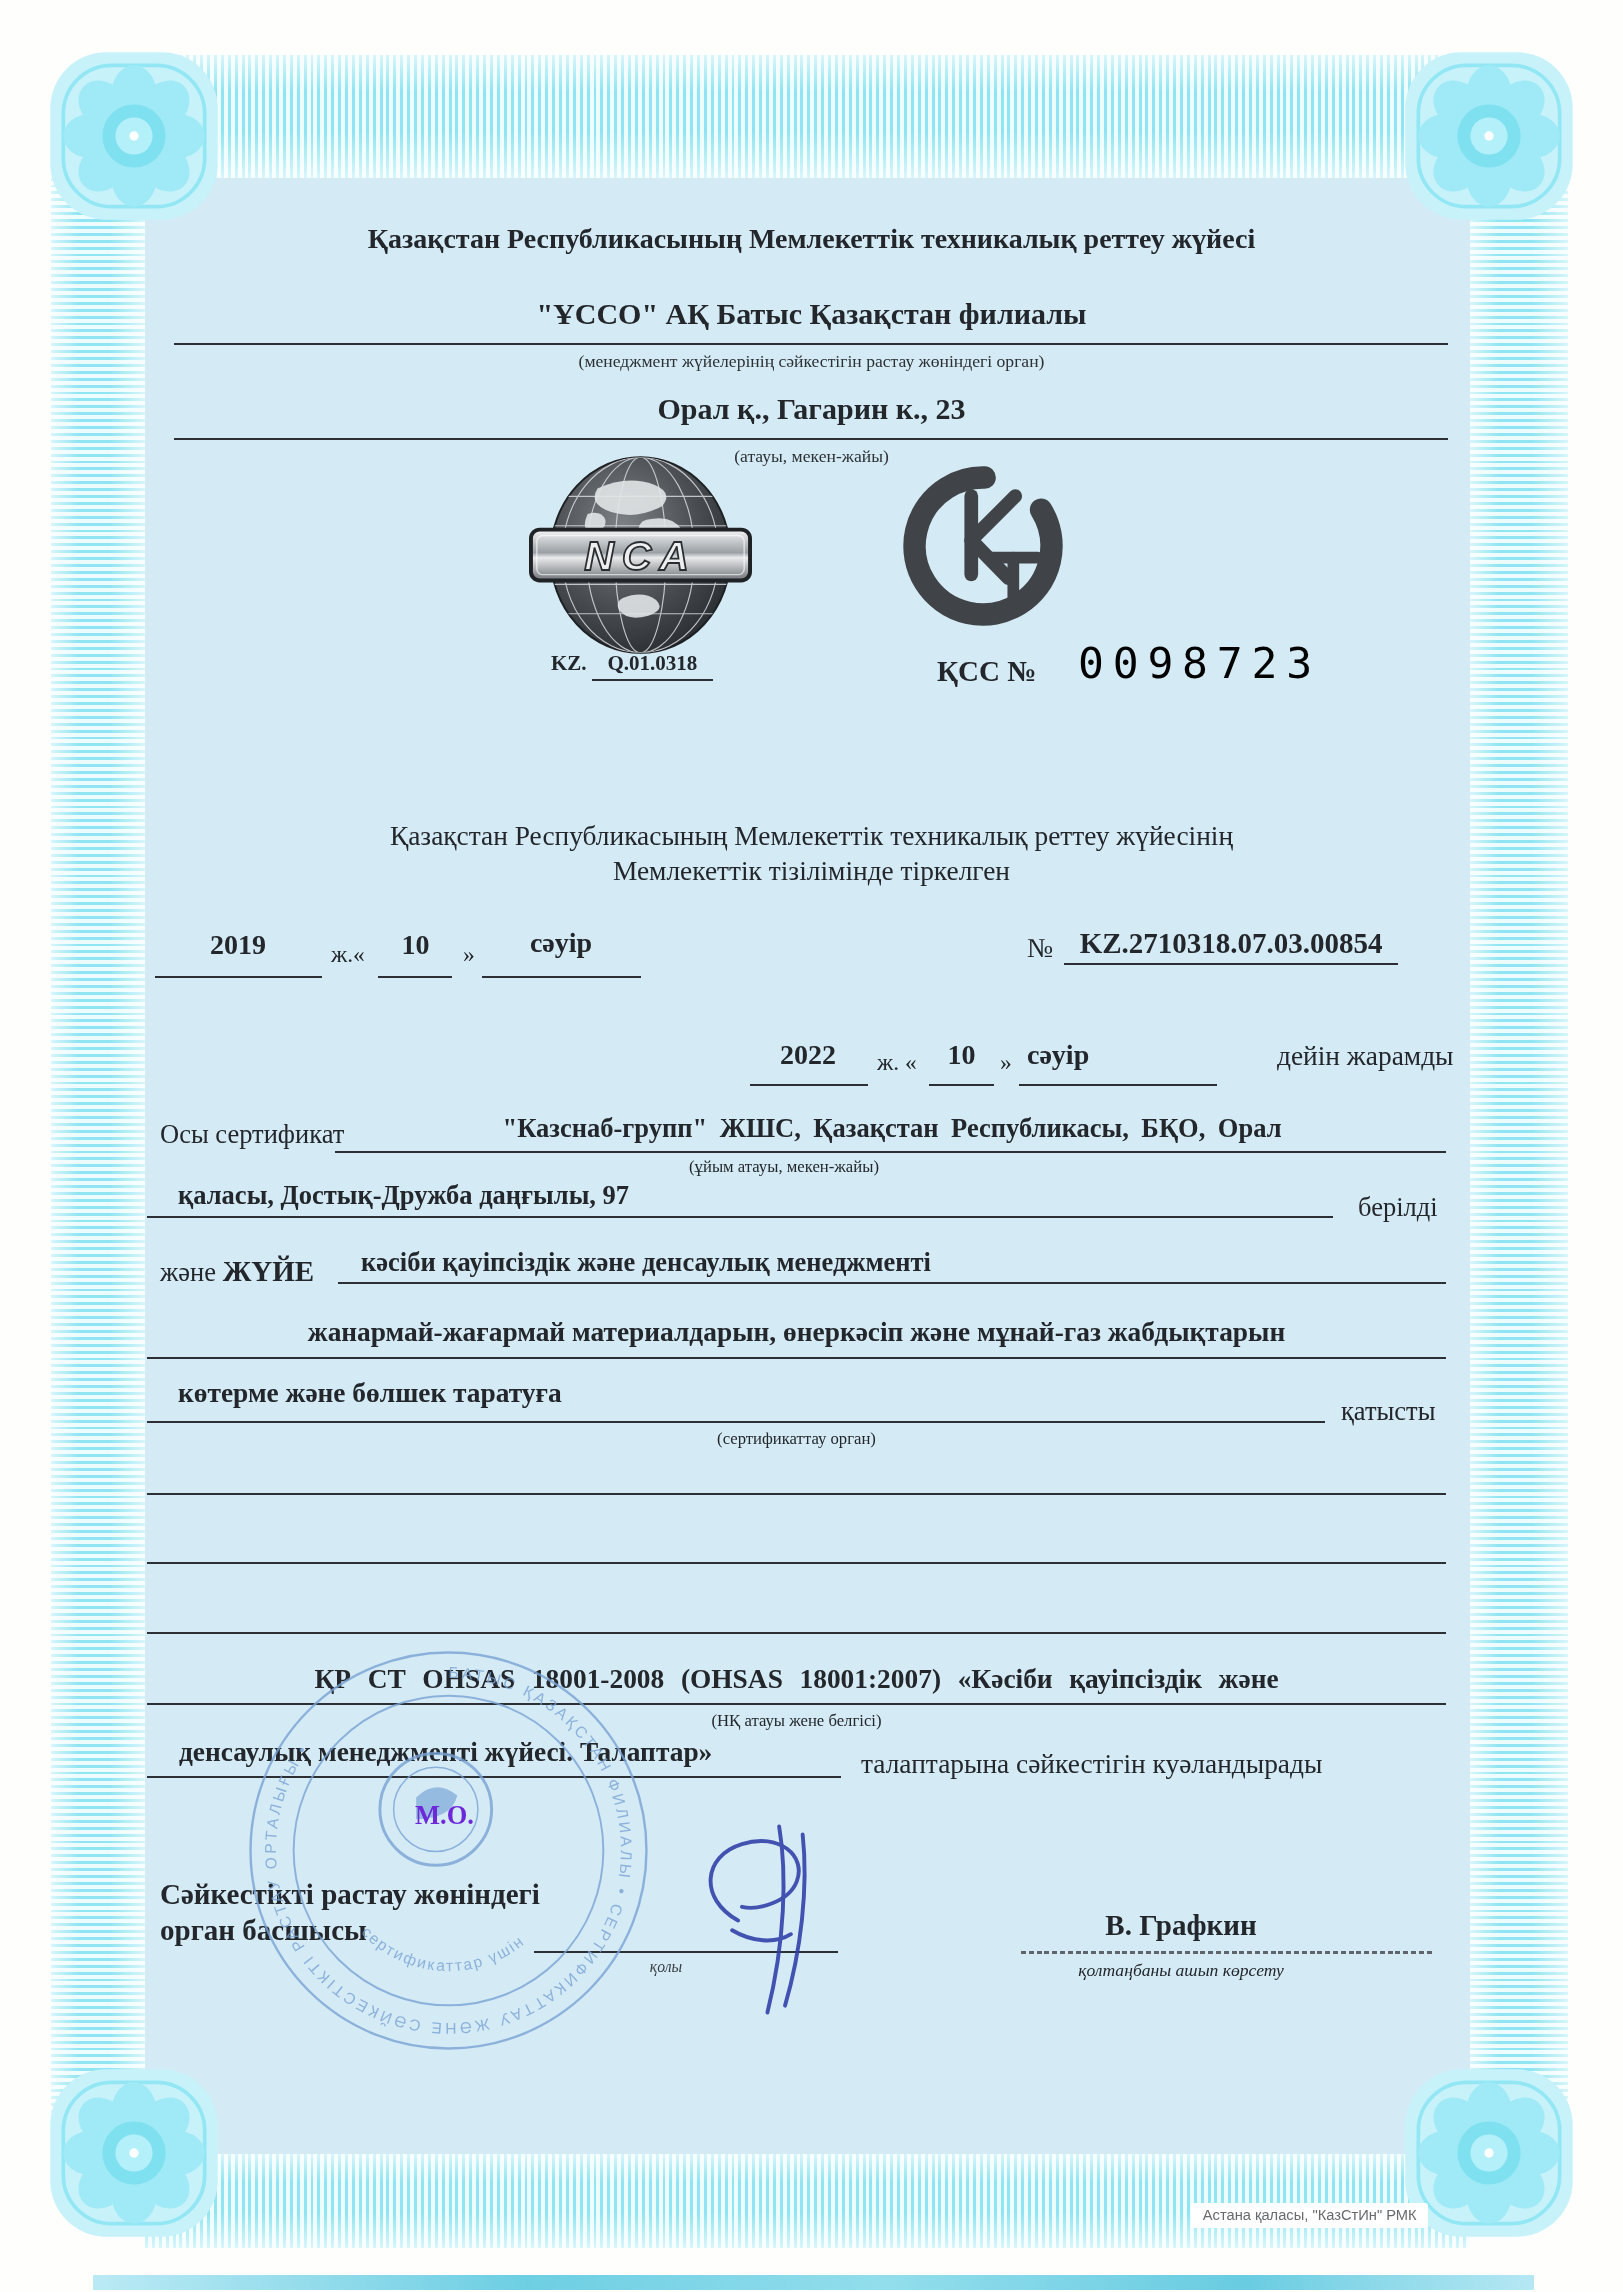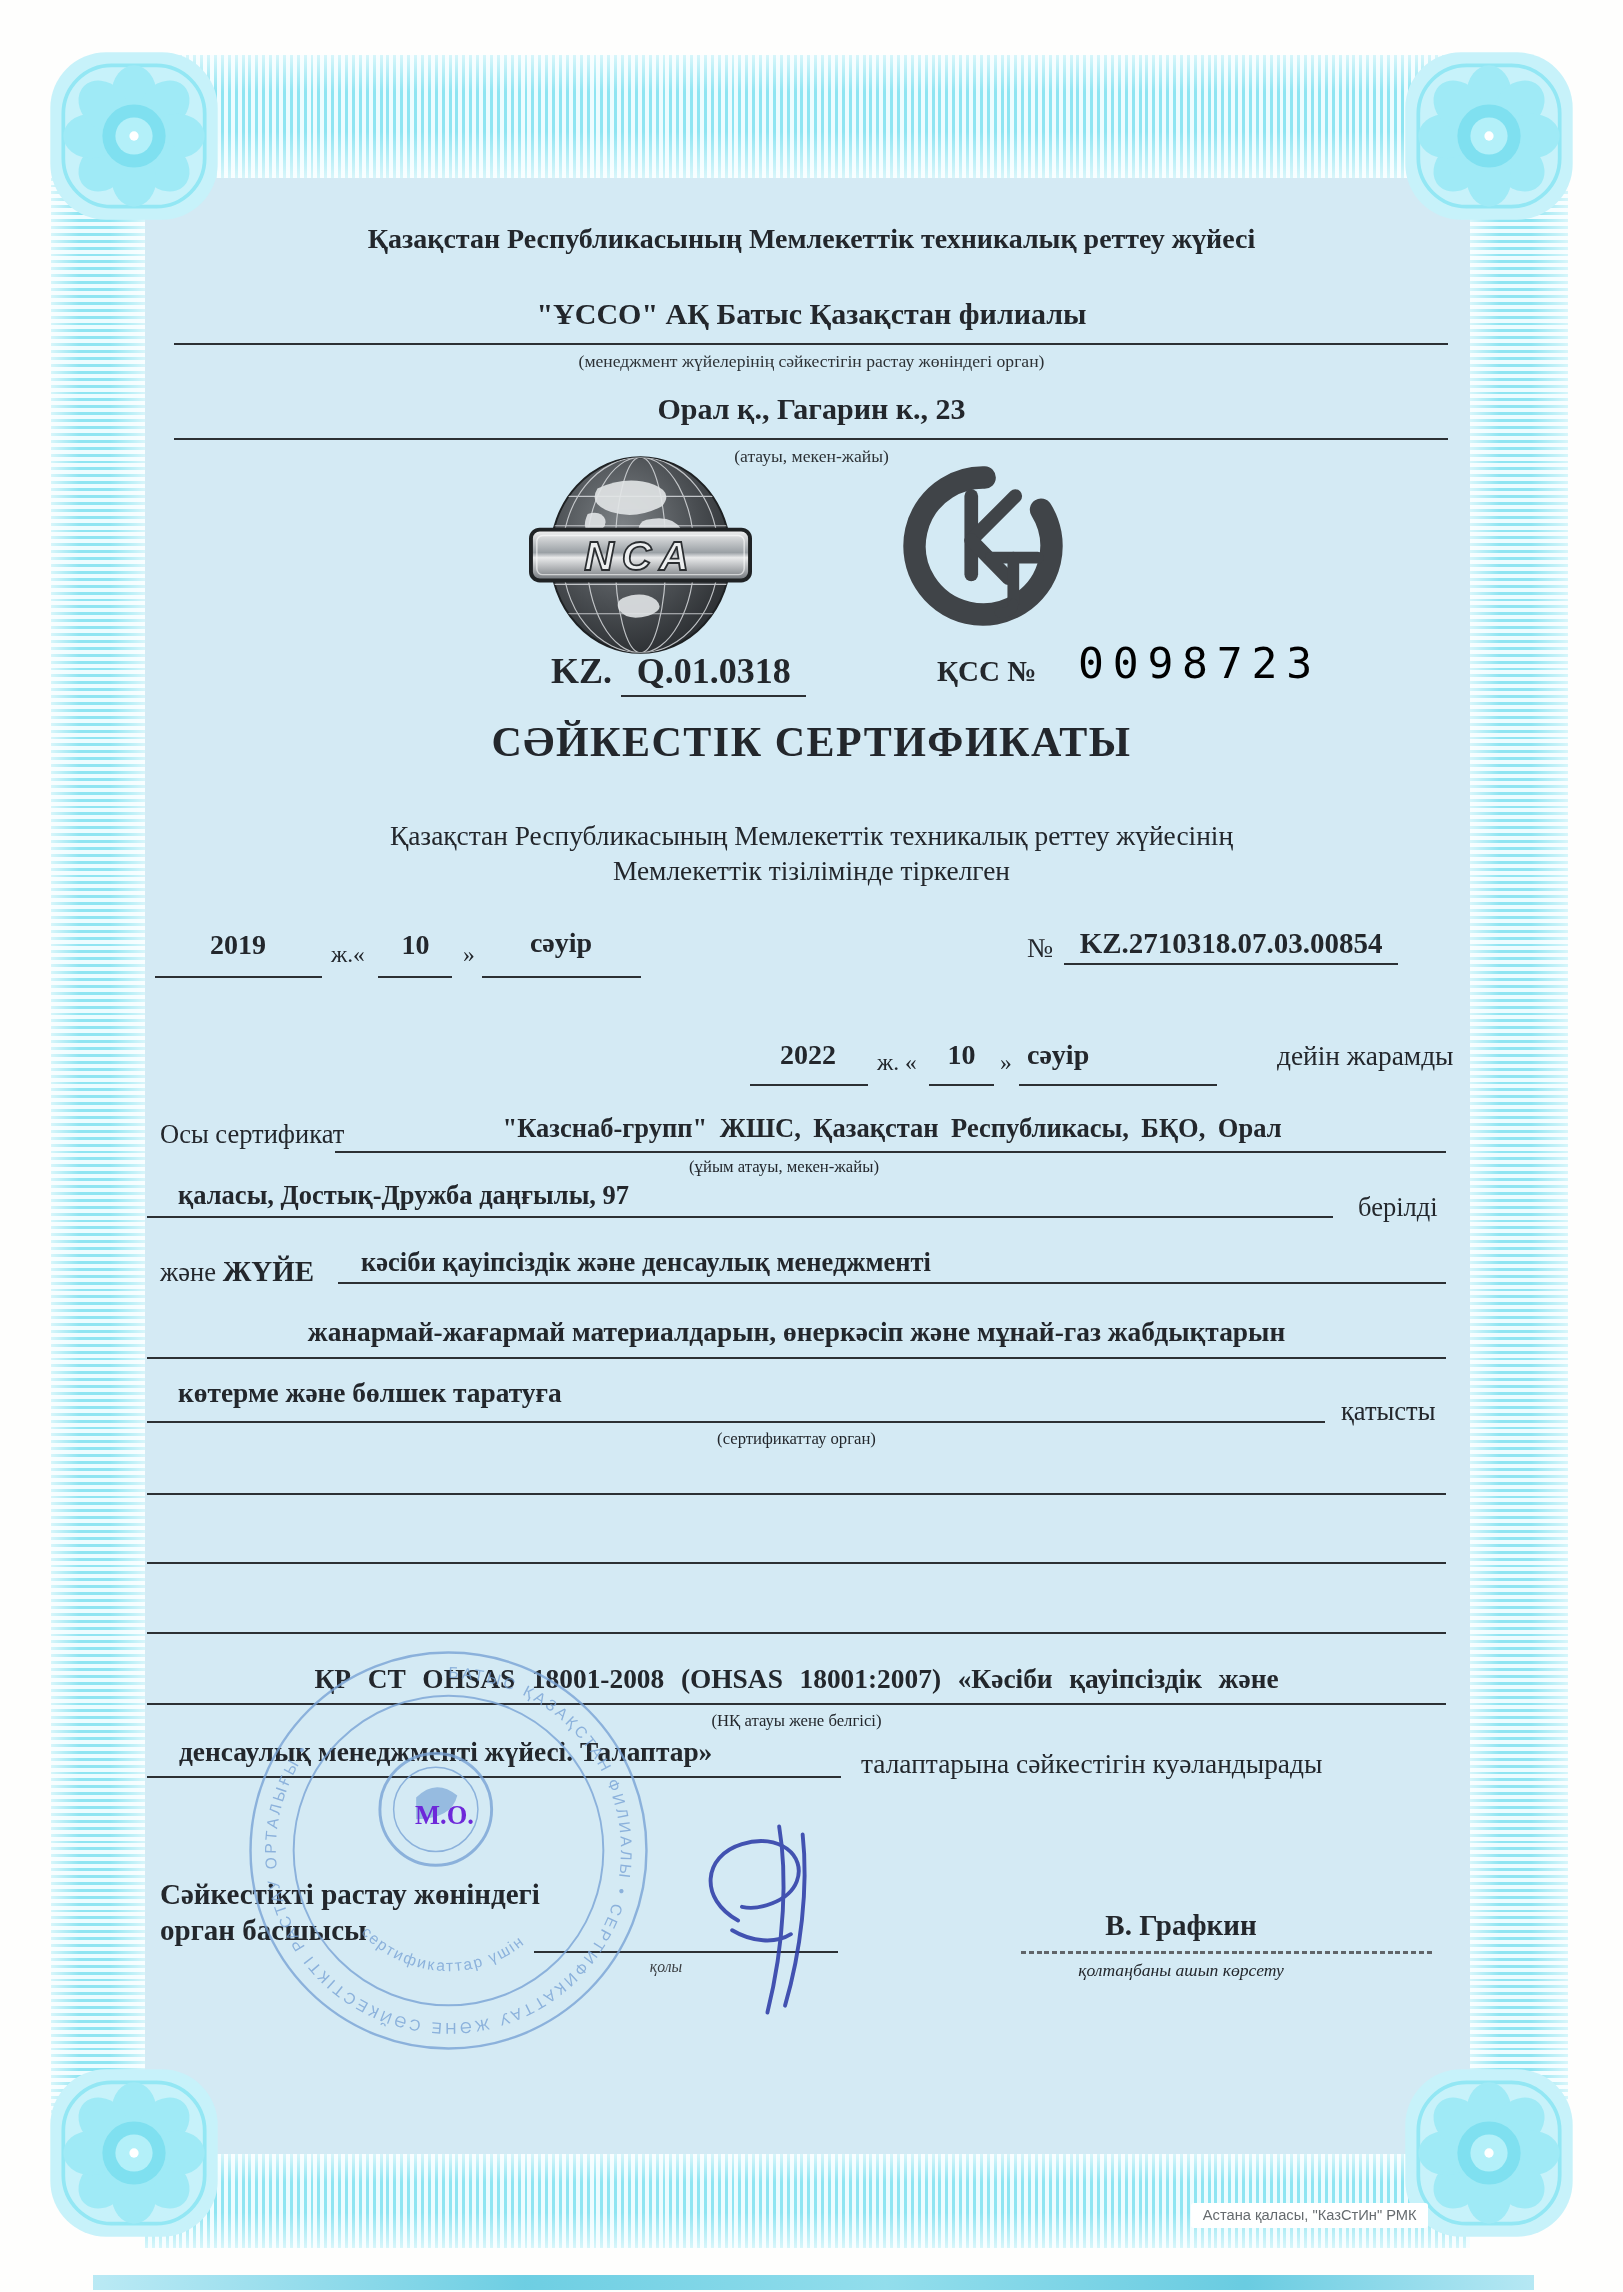--- a/index.html
+++ b/index.html
@@ -165,28 +165,27 @@
       <circle cx="91" cy="91" r="70" stroke-width="23" stroke-dasharray="370 70" transform="rotate(-32 91 91)"></circle>
       <path d="M79 40 V120" stroke-width="14"></path>
       <path d="M79 85 L124 40" stroke-width="14"></path>
       <path d="M79 85 L117 124" stroke-width="14"></path>
       <path d="M99 103 H147" stroke-width="12"></path>
       <path d="M122 103 V150" stroke-width="12"></path>
       <path d="M122 150 q0 10 -14 9" stroke-width="10"></path>
     </g>
   </svg>
 
-  <div class="t b" style="left:551px;top:651px;font-size:36px;">
+  <div class="t b" style="left:551px;top:651px;font-size:21px;">
     <span>KZ.</span>
     <span class="uline">Q.01.0318</span>
   </div>
   <div class="t b" style="left:937px;top:655px;font-size:29px;">ҚСС №</div>
   <div class="t serialnum" style="left:1078px;top:639px;font-size:43px;">0098723</div>
 
-  <div class="t b ctr" style="left:147px;top:718px;width:1329px;font-size:42px;letter-spacing:1.5px;">СӘЙКЕСТІК СЕРТИФИКАТЫ</div>
   <div class="t ctr" style="left:147px;top:821px;width:1329px;font-size:27.4px;">Қазақстан Республикасының Мемлекеттік техникалық реттеу жүйесінің</div>
   <div class="t ctr" style="left:147px;top:856px;width:1329px;font-size:27.4px;">Мемлекеттік тізілімінде тіркелген</div>
 
   <div class="t b ctr" style="left:152px;top:929px;width:172px;font-size:28px;">2019</div>
   <div class="rule" style="left:155px;top:976px;width:167px;"></div>
   <div class="t" style="left:331px;top:941px;font-size:23.5px;">ж.«</div>
   <div class="t b ctr" style="left:380px;top:929px;width:71px;font-size:28px;">10</div>
   <div class="rule" style="left:378px;top:976px;width:74px;"></div>
   <div class="t" style="left:463px;top:941px;font-size:23.5px;">»</div>
   <div class="t b ctr" style="left:485px;top:927px;width:152px;font-size:28px;">сәуір</div>

